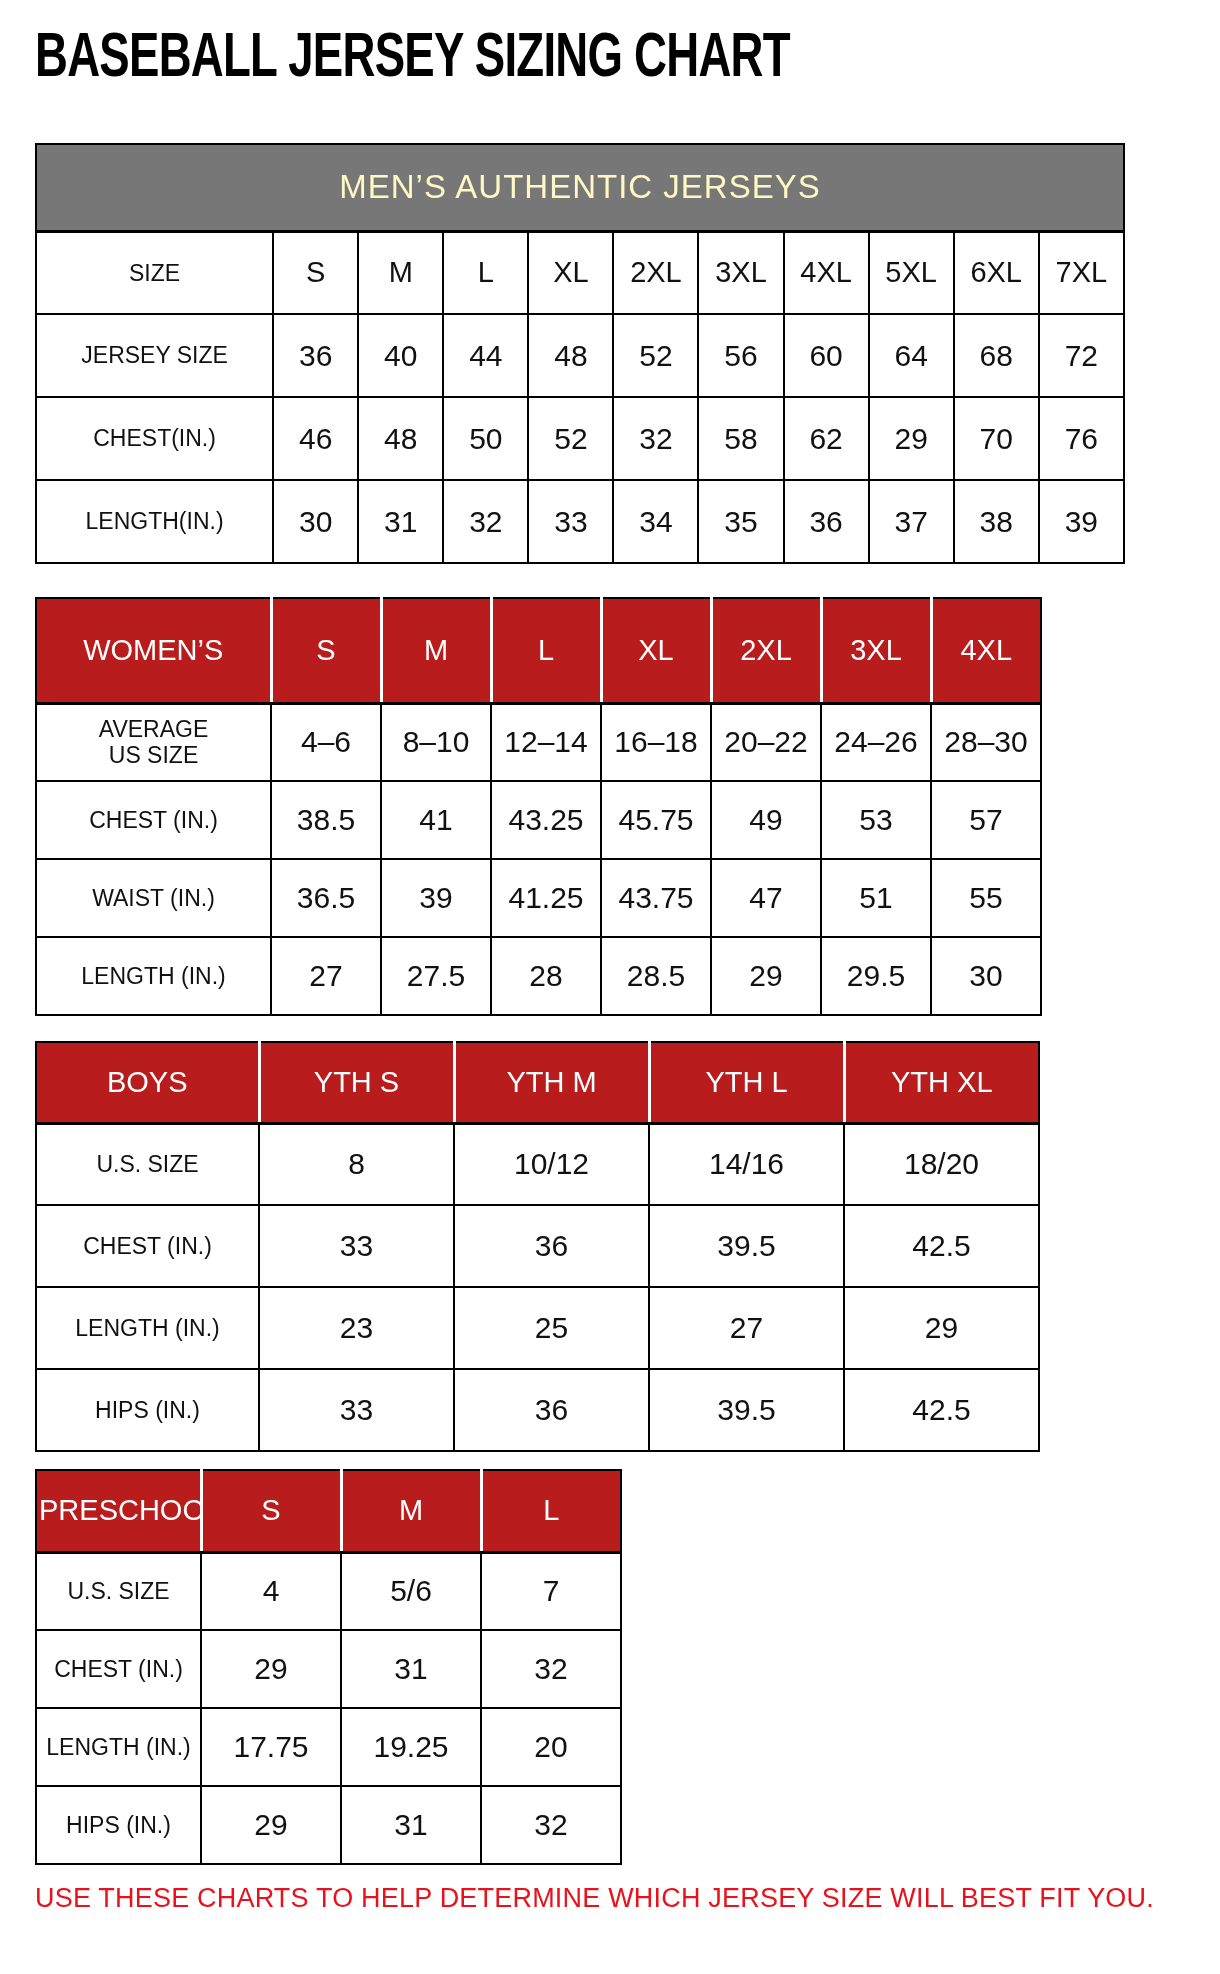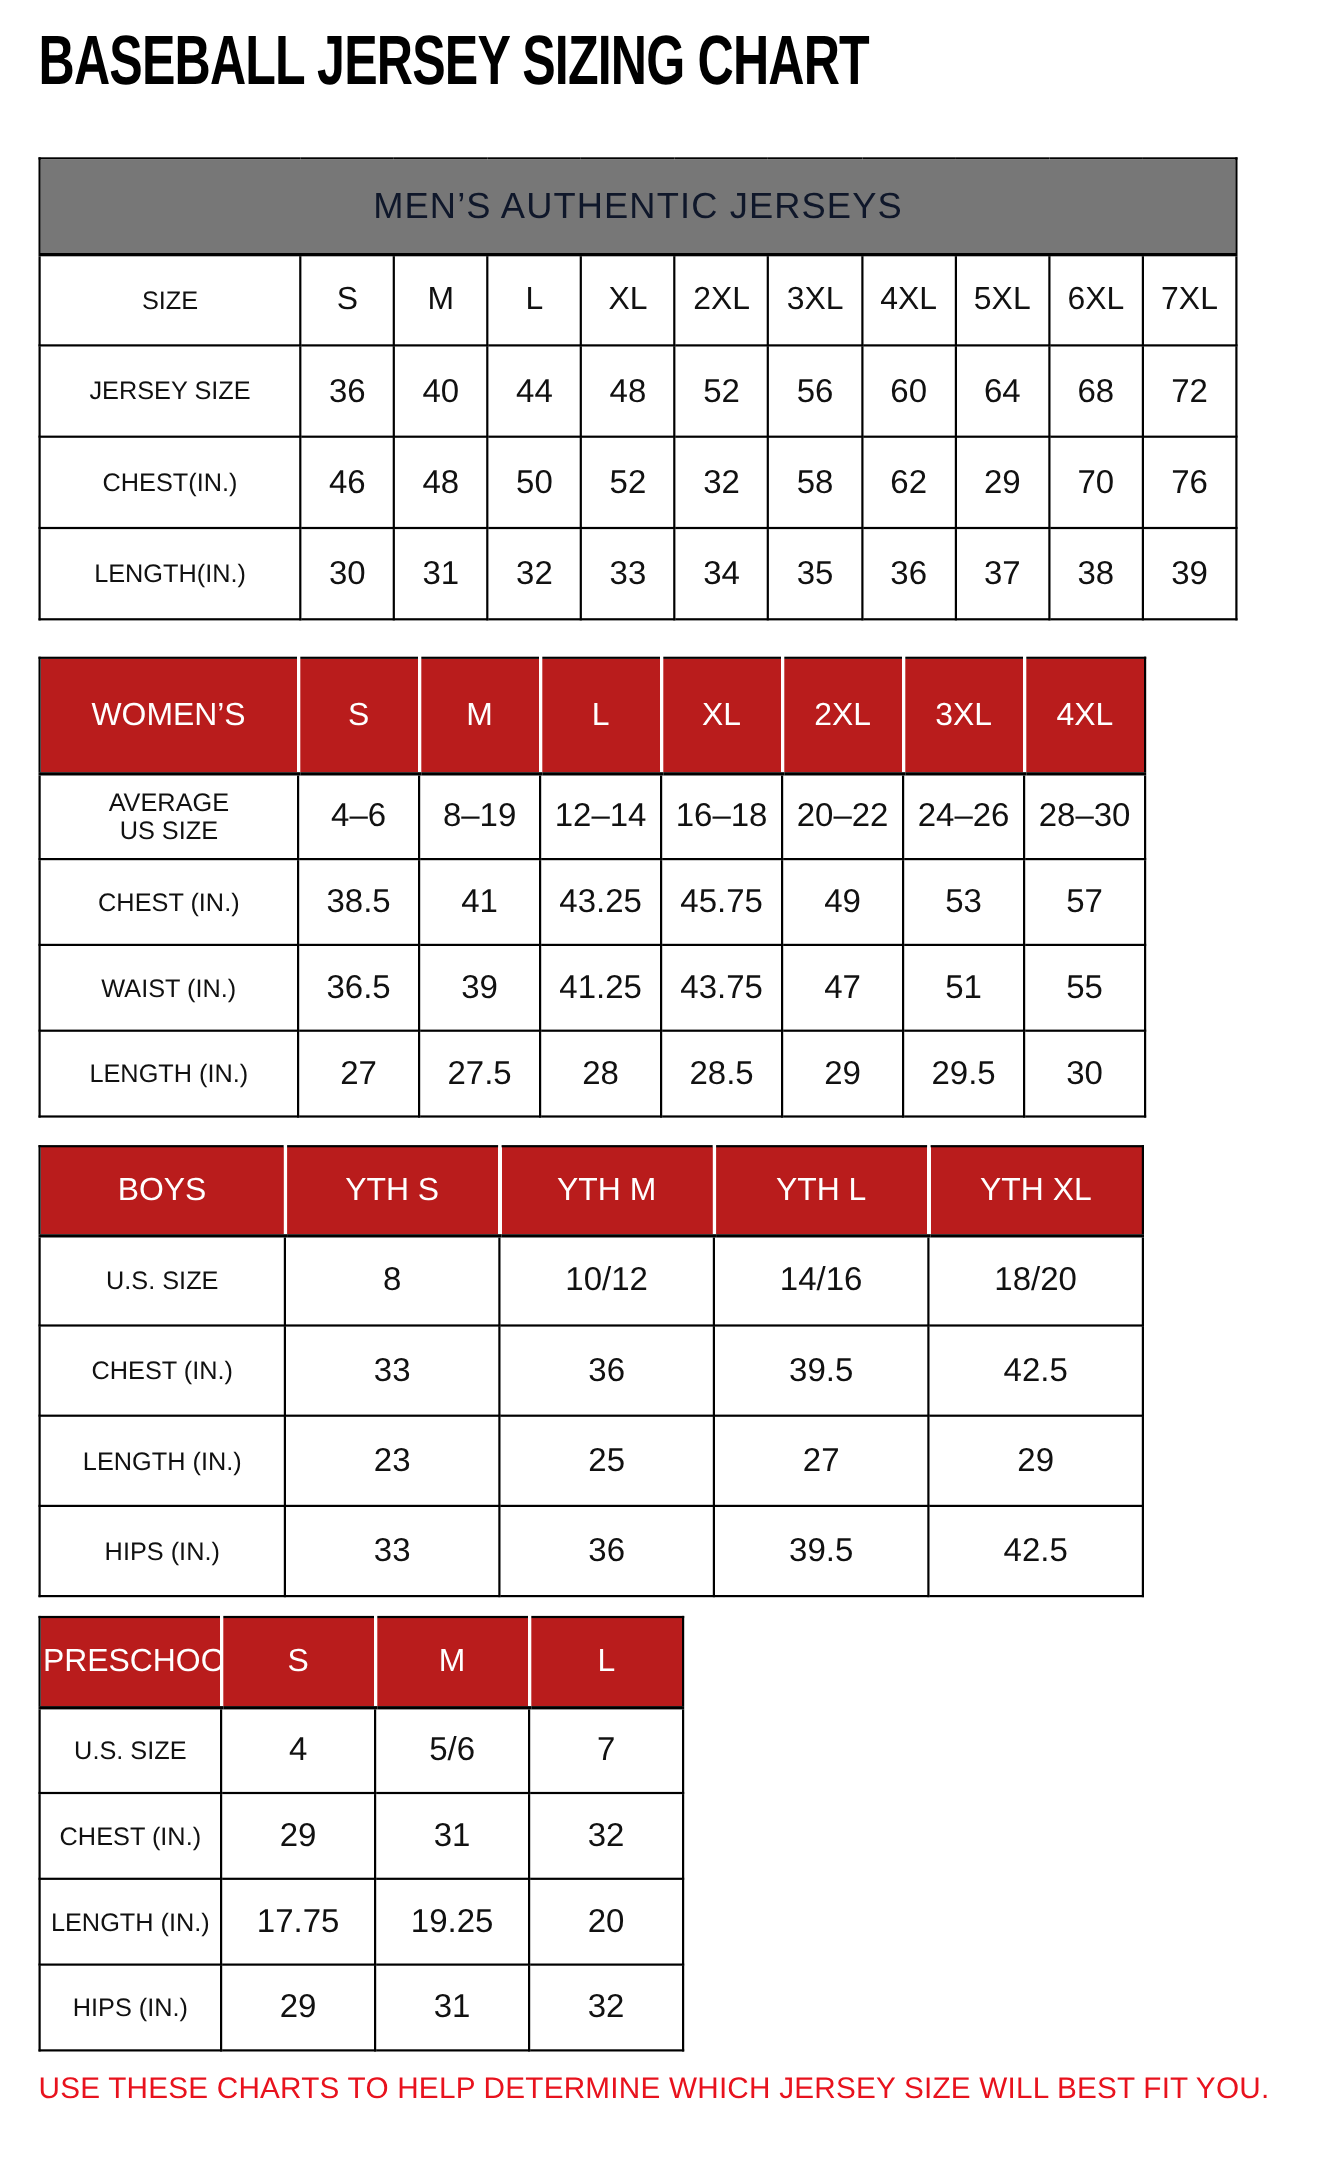--- a/index.html
+++ b/index.html
@@ -6,21 +6,21 @@
   body{width:1220px;height:1974px;font-family:"Liberation Sans",sans-serif;color:#111;overflow:hidden;}
   .wrap{padding:20px 0 0 35px;}
   .page-title{margin:0;white-space:nowrap;}
   .page-title span{display:inline-block;font-size:60px;font-weight:bold;letter-spacing:-1px;
     transform:scaleX(.76) scaleY(1.06);transform-origin:0 50%;color:#000;}
   .note{color:#e8121d;font-size:27px;line-height:1.16;margin-top:14px;white-space:pre-line;
     letter-spacing:-0.3px;font-weight:400;}
   table{border-collapse:collapse;table-layout:fixed;margin:0;}
   table, td, th{border:2px solid #000;}
   th,td{text-align:center;vertical-align:middle;font-weight:normal;padding:0 2px;overflow:hidden;}
-  .band th{background:#777777;color:#0f172a;font-size:33px;letter-spacing:1px;border-bottom:3px solid #000;margin-left:12px;}
+  .band th{background:#777777;color:#fef9c3;font-size:33px;letter-spacing:1px;border-bottom:3px solid #000;margin-left:12px;}
   .grayhead th{background:#b91c1c;color:#fff;font-size:29px;border-bottom:3px solid #000;border-top:2px solid #000;}
   .grayhead th + th{border-left:3px solid #fff;}
   .row-label{font-size:23px;white-space:pre-line;line-height:1.15;}
   .cell{font-size:30px;}
   .colhead{font-size:29px;}
   .t-mens{width:1090px;margin-top:54px;}
   .t-mens tr{height:83px;}
   .t-mens tr.band{height:87px;}
   .t-womens{width:1005px;margin-top:33px;}
   .t-womens tr{height:78px;}
@@ -133,21 +133,21 @@
       <th>L</th>
       <th>XL</th>
       <th>2XL</th>
       <th>3XL</th>
       <th>4XL</th>
     </tr>
     <tr>
       <th class="row-label">AVERAGE
 US SIZE</th>
       <td class="cell">4–6</td>
-      <td class="cell">8–19</td>
+      <td class="cell">8–10</td>
       <td class="cell">12–14</td>
       <td class="cell">16–18</td>
       <td class="cell">20–22</td>
       <td class="cell">24–26</td>
       <td class="cell">28–30</td>
     </tr>
     <tr>
       <th class="row-label">CHEST (IN.)</th>
       <td class="cell">38.5</td>
       <td class="cell">41</td>

